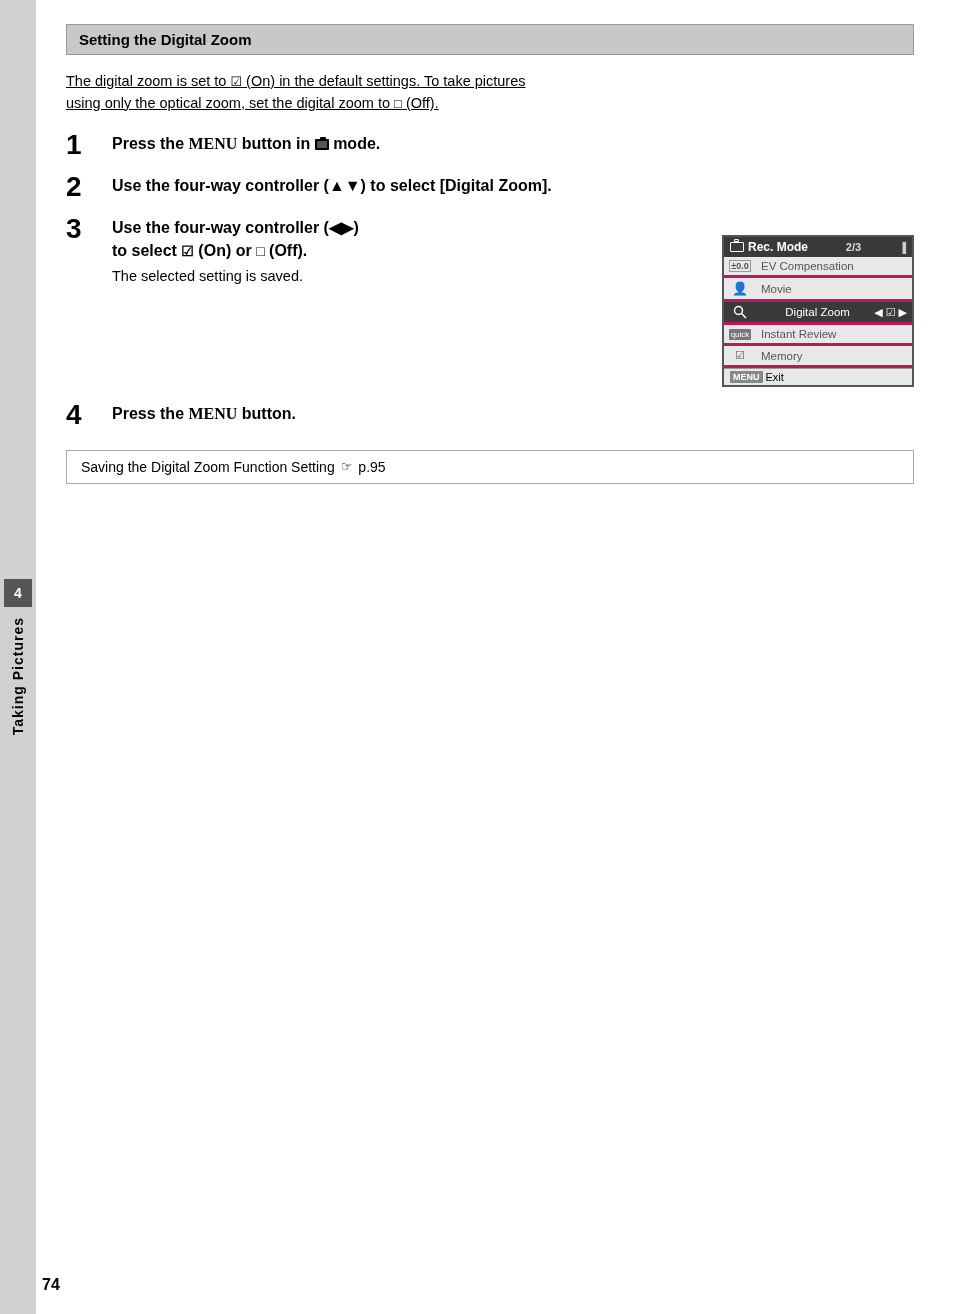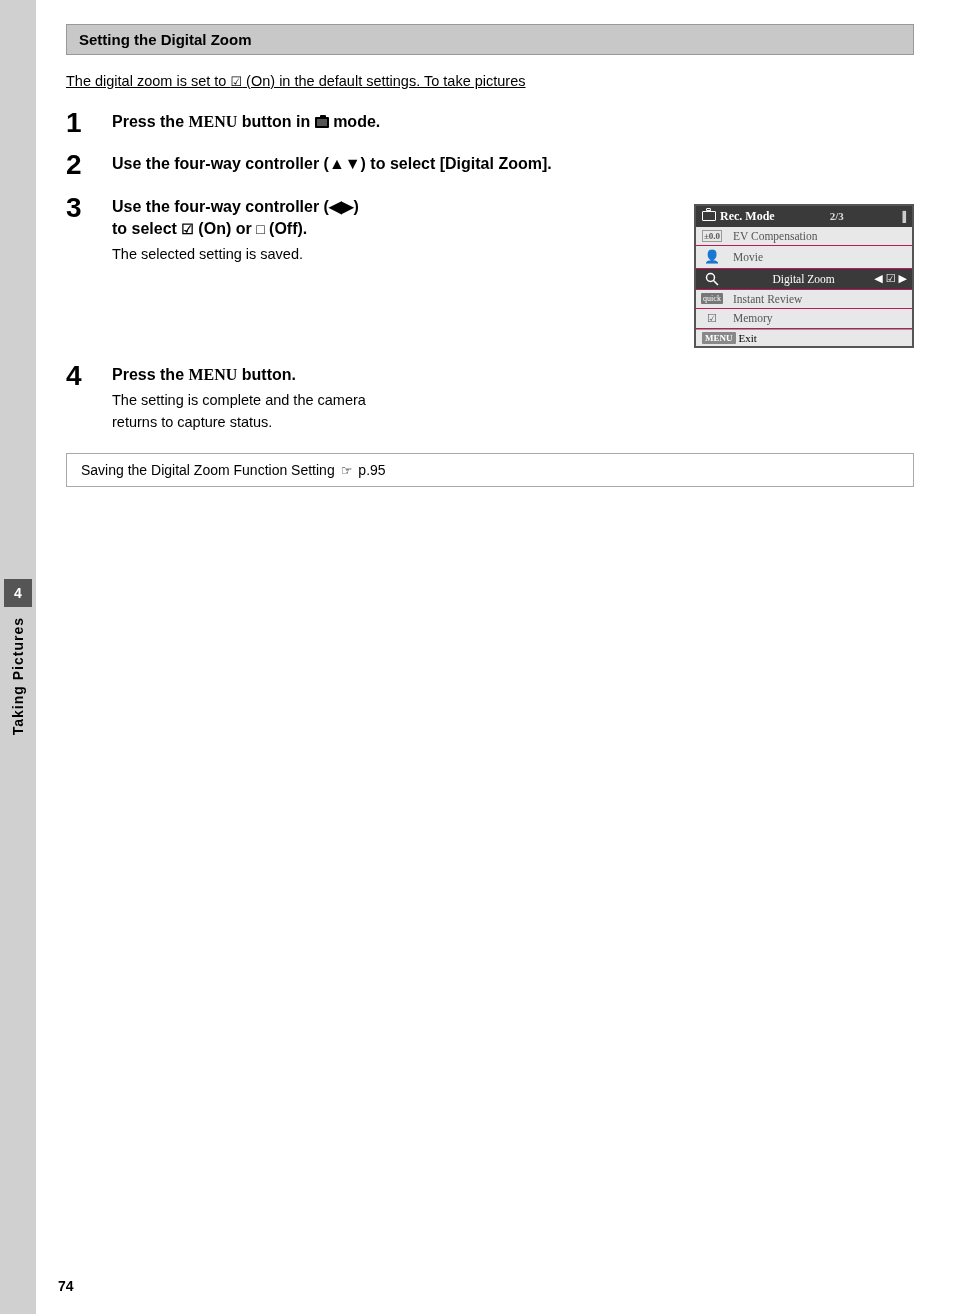--- a/index.html
+++ b/index.html
@@ -119,27 +119,27 @@
       align-items: flex-start;
       gap: 19px;
     }
 
     .step-3-text {
       flex: 1;
     }
 
     
     .camera-menu {
-      width: 220px;
+      width: 192px;
       border: 2px solid #555;
       background: #e8e8e8;
-      font-family: Liberation Serif, serif;
+      font-family: Liberation Sans, sans-serif;
       font-size: 12px;
       flex-shrink: 0;
-      margin-top: 8px;
+      margin-top: 18px;
     }
 
     .menu-header {
       background: #3a3a3a;
       color: #fff;
       display: flex;
       align-items: center;
       justify-content: space-between;
       padding: 3px 6px;
       font-size: 12px;
@@ -149,21 +149,21 @@
     .menu-header-left {
       display: flex;
       align-items: center;
       gap: 4px;
     }
 
     .menu-item {
       display: flex;
       align-items: center;
       padding: 3px 5px;
-      border-bottom: 1px solid #be185d;
+      border-bottom: 3px solid #be185d;
       background: #e8e8e8;
       color: #555;
       font-size: 11.5px;
     }
 
     .menu-item.selected {
       background: #3a3a3a;
       color: #fff;
       text-align: center;
     }
@@ -217,23 +217,23 @@
       align-items: center;
       gap: 6px;
       text-align: center;
     }
 
     
     .page-number {
       position: absolute;
       bottom: 20px;
       left: 36px;
-      font-size: 14px;
-      font-weight: bold;
-      padding-left: 22px;
+      font-size: 16px;
+      font-weight: bold;
+      padding-left: 6px;
     }
 
     kbd.menu-key {
       font-weight: bold;
       font-family: 'Times New Roman', serif;
       font-size: 16px;
     }
   </style>
 </head>
 <body>
@@ -242,20 +242,21 @@
   <div class="sidebar-number">4</div>
   <div class="sidebar-label">Taking Pictures</div>
 </div>
 
 <div class="main-content">
 
   <div class="section-header">Setting the Digital Zoom</div>
 
   <div class="intro-text">
     <span>The digital zoom is set to <span style="font-size:13px;">☑</span> (On) in the default settings. To take pictures</span><br>
+    <span>using only the optical zoom, set the digital zoom to <span style="font-size:13px;">□</span> (Off).</span>
   </div>
 
   <div class="steps">
 
     <div class="step">
       <div class="step-number">1</div>
       <div class="step-content">
         <div class="step-title">
           Press the <kbd class="menu-key">MENU</kbd> button in
           <span style="display:inline-block;width:14px;height:11px;border:2px solid #000;background:#555;border-radius:1px;vertical-align:middle;position:relative;">
@@ -354,23 +355,20 @@
         </div>
       </div>
     </div>
 
     <div class="step">
       <div class="step-number">4</div>
       <div class="step-content">
         <div class="step-title">
           Press the <kbd class="menu-key">MENU</kbd> button.
         </div>
-        <div class="step-body">
-          The setting is complete and the camera<br>returns to capture status.
-        </div>
       </div>
     </div>
 
   </div>
 
   <div class="note-box">
     <span>Saving the Digital Zoom Function Setting</span>
     <span style="font-size:13px;">☞</span>
     <span>p.95</span>
   </div>

